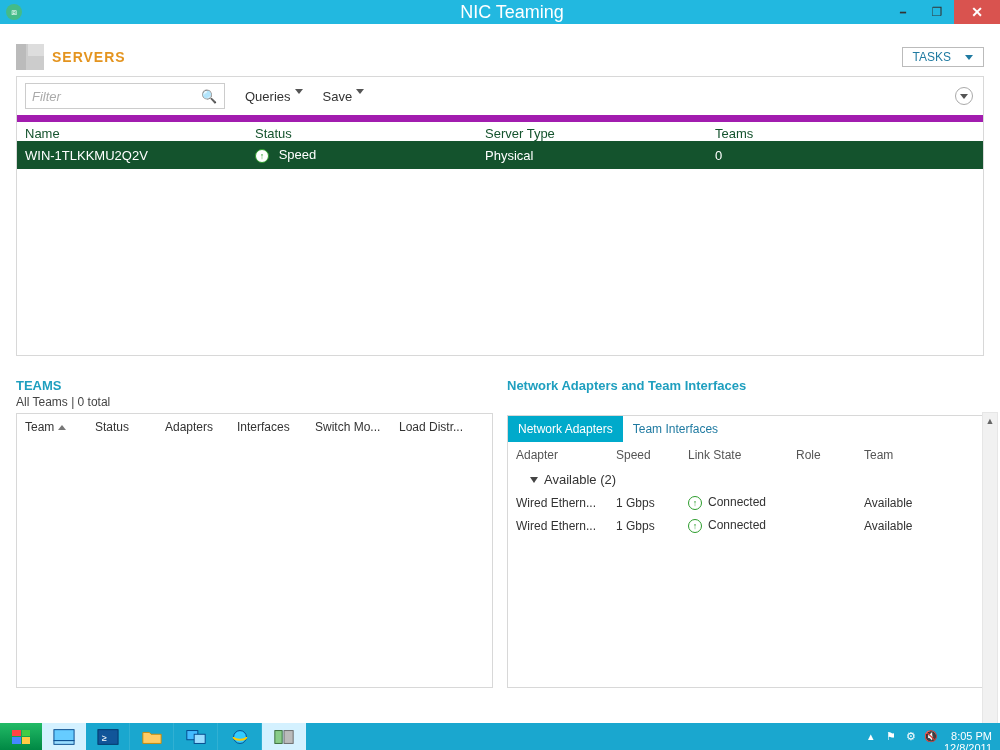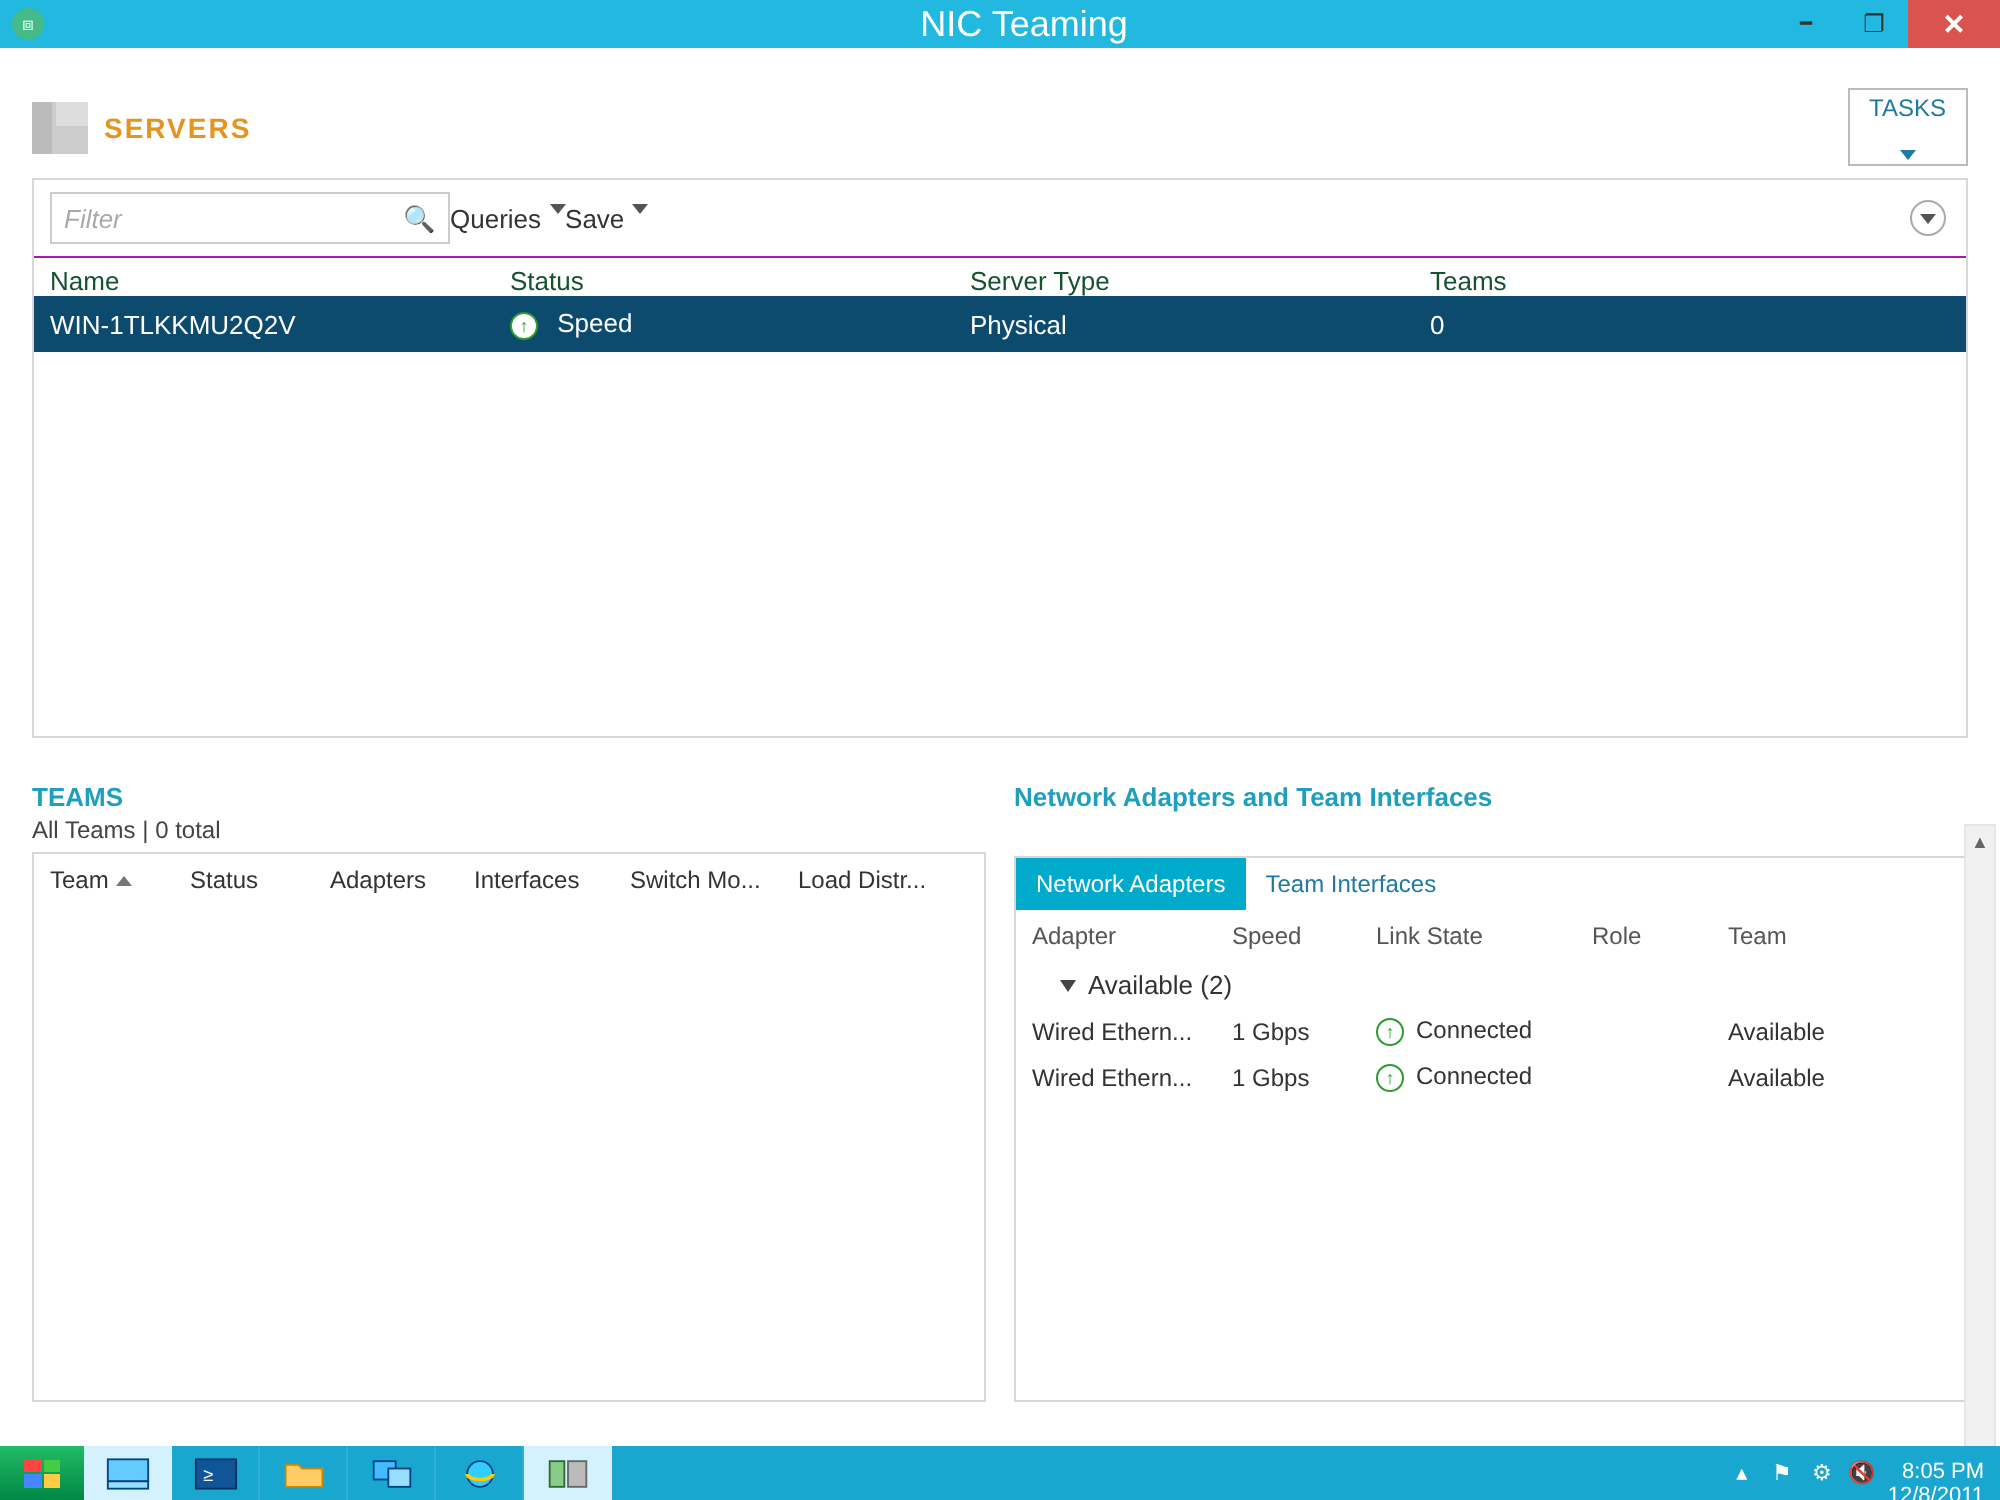--- a/index.html
+++ b/index.html
@@ -15,38 +15,38 @@
   .win-close { background:#d9534f; color:#fff; font-size:14px; font-weight:bold; width:46px; }
   
   .content { height: 699px; padding: 20px 16px 0 16px; overflow:hidden; position:relative; }
   
   .section-head { display:flex; align-items:center; justify-content:space-between; margin-bottom:6px; }
   .section-head-left { display:flex; align-items:center; gap:8px; }
   .servers-icon { width:28px; height:26px; background:#ccc; position:relative; }
   .servers-icon::before { content:""; position:absolute; left:0; top:0; width:10px; height:26px; background:#bbb; }
   .servers-icon::after { content:""; position:absolute; right:0; top:0; width:16px; height:12px; background:#ddd; }
   .section-title { color:#e4941f; font-weight:700; letter-spacing:1px; font-size:14px; }
-  .tasks-btn { border:1px solid #bbb; padding:2px 10px; color:#1f7aa1; font-size:12px; display:flex; align-items:center; gap:14px; cursor:default;flex-direction:column; }
+  .tasks-btn { border:1px solid #bbb; padding:2px 10px; color:#1f7aa1; font-size:12px; display:flex; align-items:center; gap:14px; cursor:default; }
   
   .panel { border:1px solid #d8d8d8; background:#fff; }
   .servers-panel { height: 280px; display:flex; flex-direction:column; }
-  .toolbar { display:flex; align-items:center; padding:6px 8px; border-bottom:1px solid #a21caf; position:relative; }
+  .toolbar { display:flex; align-items:center; padding:6px 8px; gap:20px; border-bottom:7px solid #a21caf; position:relative; }
   .filter-box { border:1px solid #ccc; width:200px; height:26px; display:flex; align-items:center; padding:0 6px; color:#aaa; font-style:italic; justify-content:space-between; }
   .filter-box .search-icon { font-style:normal; color:#888; }
   .tb-btn { display:flex; align-items:flex-start; gap:4px; cursor:default; }
   .caret-down { width:0;height:0;border-left:4px solid transparent;border-right:4px solid transparent;border-top:5px solid #555; display:inline-block; }
   .caret-down-blue { border-top-color:#1f7aa1; }
   .expand-btn { position:absolute; right:10px; width:18px;height:18px;border:1px solid #aaa;border-radius:50%; display:flex;align-items:center;justify-content:center; }
   .servers-cols { display:flex; padding:4px 8px 0 8px; color:#14532d; }
   .servers-cols div, .servers-row div { flex:0 0 auto; }
   .col-name { width: 230px; }
   .col-status { width: 230px; }
   .col-type { width: 230px; }
   .col-teams { width: 200px; }
-  .servers-row { display:flex; padding:6px 8px; background:#0c4a6e; color:#fff; align-items:center; }
+  .servers-row { display:flex; padding:6px 8px; background:#14532d; color:#fff; align-items:center; }
   .status-icon { display:inline-flex; width:14px;height:14px;border:1.5px solid #2c9c2c;border-radius:50%;align-items:center;justify-content:center;margin-right:6px;color:#2c9c2c; background:#fff; font-size:9px; font-weight:bold; }
   
   .lower { display:flex; gap:14px; margin-top:22px; height:310px; }
   .lower-left, .lower-right { flex:1; display:flex; flex-direction:column; min-width:0; }
   .panel-title { color:#1f9fbf; font-weight:600; font-size:13px; margin-bottom:2px; }
   .panel-subtitle { color:#444; font-size:12px; margin-bottom:4px; }
   .teams-panel, .adapters-panel { flex:1; display:flex; flex-direction:column; }
   .teams-cols { display:flex; padding:6px 8px; color:#333; font-size:12px; border-bottom:0; }
   .teams-cols div { font-size:12px; white-space:nowrap; overflow:hidden; text-overflow:ellipsis; }
   .tc1{width:70px;} .tc2{width:70px;} .tc3{width:72px;} .tc4{width:78px;} .tc5{width:84px;} .tc6{width:84px;}

